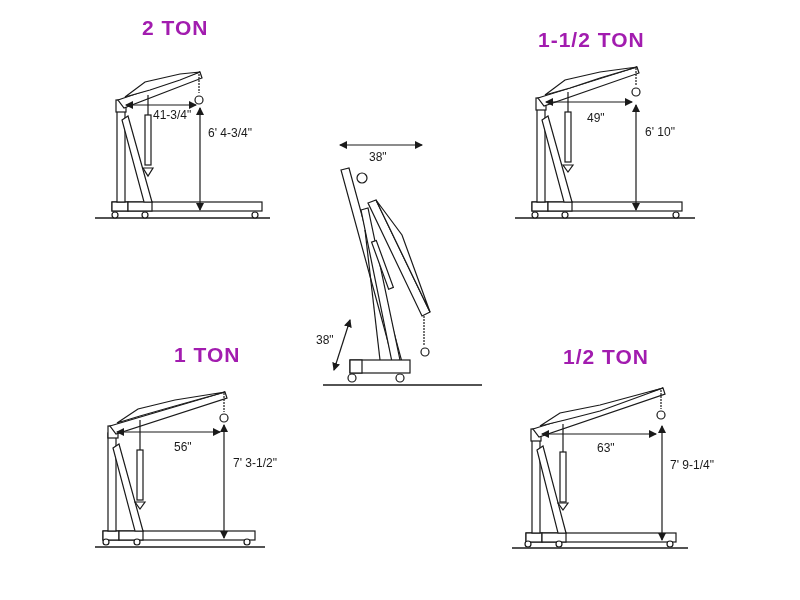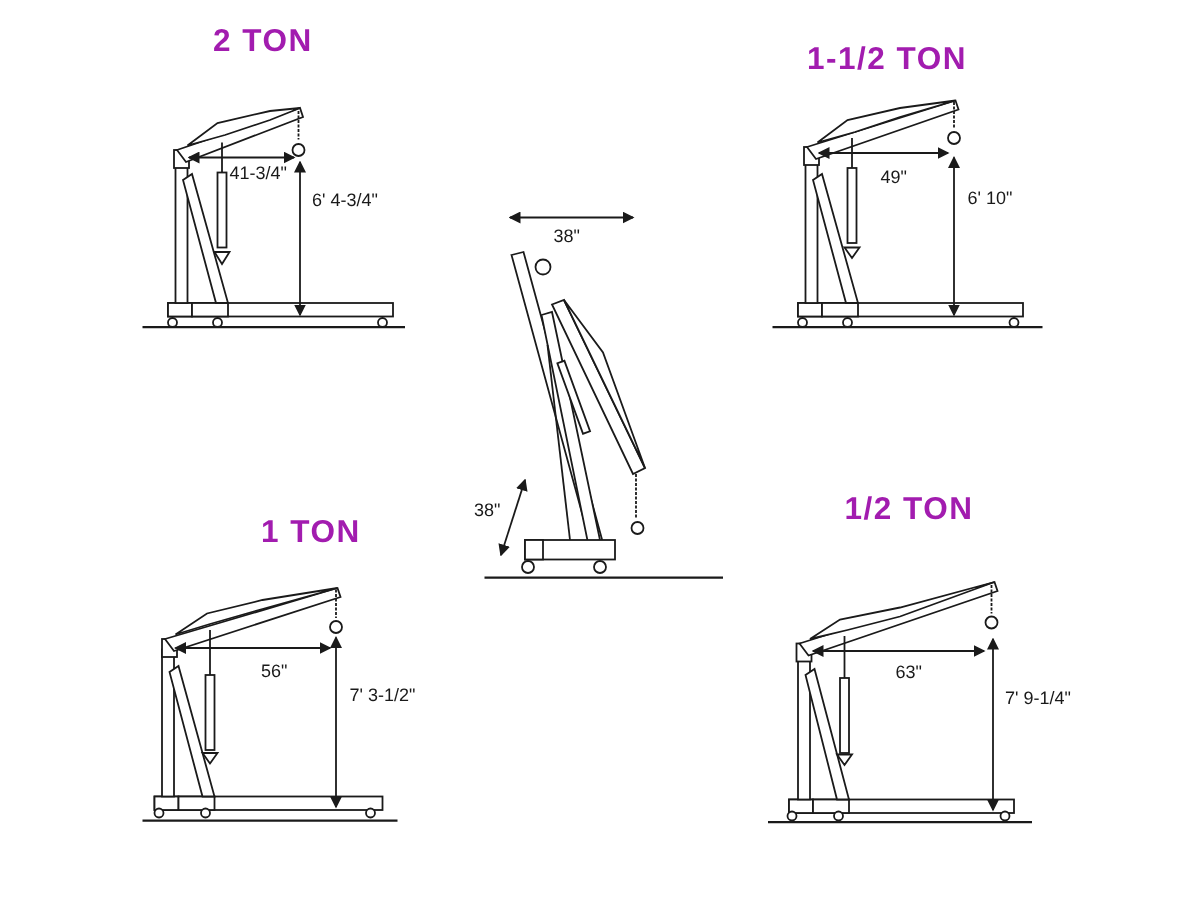--- a/index.html
+++ b/index.html
@@ -125,21 +125,21 @@
     <line x1="661" y1="390" x2="661" y2="409" stroke-dasharray="2,1"></line>
     <circle cx="661" cy="415" r="4"></circle>
     <line x1="542" y1="434" x2="656" y2="434" marker-end="url(#ah)" marker-start="url(#ahs)"></line>
     <line x1="662" y1="540" x2="662" y2="426" marker-end="url(#ah)" marker-start="url(#ahs)"></line>
   </g>
 </svg>
 
 <div class="title" style="left:142px; top:16px;">2 TON</div>
 <div class="title" style="left:538px; top:13px;margin-top:15px;">1-1/2 TON</div>
 <div class="title" style="left:138px; top:343px;margin-left:36px;">1 TON</div>
-<div class="title" style="left:563px; top:328px;">1/2 TON</div>
+<div class="title" style="left:563px; top:345px;">1/2 TON</div>
 
 <div class="dim" style="left:153px; top:108px;">41-3/4"</div>
 <div class="dim" style="left:208px; top:126px;">6' 4-3/4"</div>
 
 <div class="dim" style="left:587px; top:111px;">49"</div>
 <div class="dim" style="left:645px; top:125px;">6' 10"</div>
 
 <div class="dim" style="left:369px; top:150px;">38"</div>
 <div class="dim" style="left:316px; top:333px;">38"</div>
 

